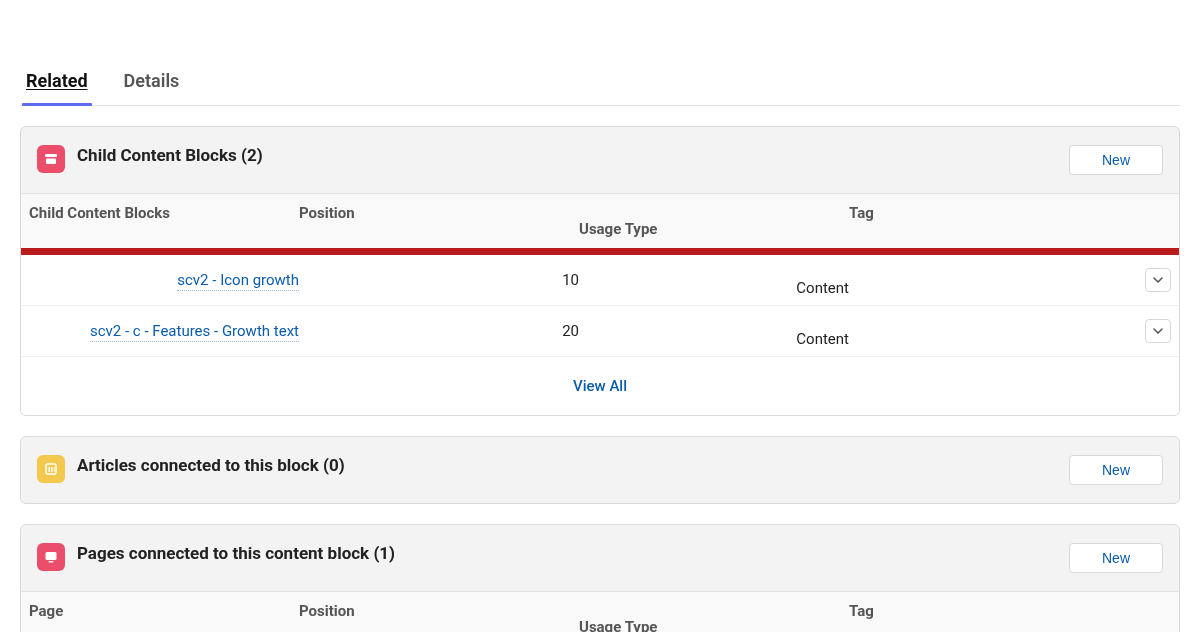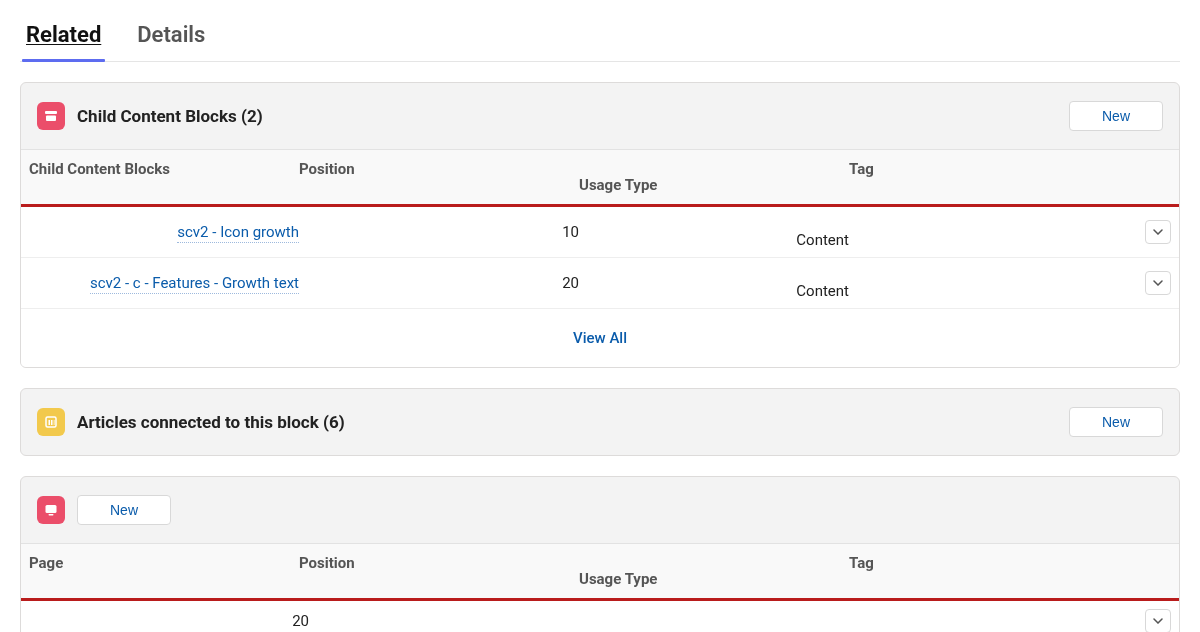--- a/index.html
+++ b/index.html
@@ -12,26 +12,27 @@
   .page {
     padding: 14px 20px;
   }
   .tabs {
     display: flex;
     gap: 36px;
     border-bottom: 1px solid #e5e5e5;
     padding: 0 6px;
   }
   .tab {
-    font-size: 22px;
+    font-size: 18px;
     font-weight: 600;
     color: #555;
     padding: 8px 0 14px 0;
     cursor: pointer;
     position: relative;
+    margin-top: 48px;
   }
   .tab.active {
     color: #111;
     font-weight: 700;
     text-decoration: underline;
     text-decoration-thickness: 1px;
     text-underline-offset: 2px;
   }
   .tab.active::after {
     content: "";
@@ -45,21 +46,20 @@
   }
   .panel {
     border: 1px solid #dddbda;
     border-radius: 6px;
     margin-top: 20px;
     background: #f3f3f3;
     overflow: hidden;
   }
   .panel-header {
     display: flex;
-    align-items: center;
     padding: 18px 16px;
     gap: 12px;
   }
   .panel-icon {
     width: 28px;
     height: 28px;
     border-radius: 6px;
     display: flex;
     align-items: center;
     justify-content: center;
@@ -80,21 +80,21 @@
     border-radius: 4px;
     padding: 6px 32px;
     font-size: 14px;
     color: #0b5cab;
     cursor: pointer;
     font-weight: 500;
   }
   .panel-columns {
     display: flex;
     border-top: 1px solid #e2e2e2;
-    border-bottom: 3px solid #b91c1c;
+    border-bottom: 7px solid #b91c1c;
     background: #f9f9f9;
     padding: 10px 8px;
   }
   .col {
     font-size: 15px;
     font-weight: 700;
     color: #555;
   }
   .c1 { flex: 0 0 270px; }
   .c2 { flex: 0 0 280px; }
@@ -208,33 +208,34 @@
   <div class="panel">
     <div class="panel-header">
       <div class="panel-icon icon-yellow">
         <svg width="16" height="16" viewBox="0 0 16 16" fill="none">
           <rect x="3" y="3" width="10" height="10" rx="1.5" stroke="#fff" stroke-width="1.5"></rect>
           <rect x="5.5" y="6" width="1.5" height="5" fill="#fff"></rect>
           <rect x="8" y="6" width="1.5" height="5" fill="#fff"></rect>
           <rect x="10.5" y="6" width="1.5" height="5" fill="#fff" opacity="0.5"></rect>
         </svg>
       </div>
-      <div class="panel-title">Articles connected to this block (6)</div>
+      <div class="panel-title">Articles connected to this block (0)</div>
       <button class="btn-new">New</button>
     </div>
   </div>
 
   <div class="panel">
     <div class="panel-header">
       <div class="panel-icon icon-pink">
         <svg width="16" height="16" viewBox="0 0 16 16" fill="none">
           <rect x="2.5" y="3" width="11" height="8" rx="1.5" fill="#fff"></rect>
           <rect x="5.5" y="12" width="5" height="1.5" rx="0.75" fill="#fff"></rect>
         </svg>
       </div>
+      <div class="panel-title">Pages connected to this content block (1)</div>
       <button class="btn-new">New</button>
     </div>
     <div class="panel-columns">
       <div class="col c1">Page</div>
       <div class="col c2">Position</div>
       <div class="col c3">Usage Type</div>
       <div class="col c4">Tag</div>
       <div class="col c5"></div>
     </div>
     <div class="panel-rows">

